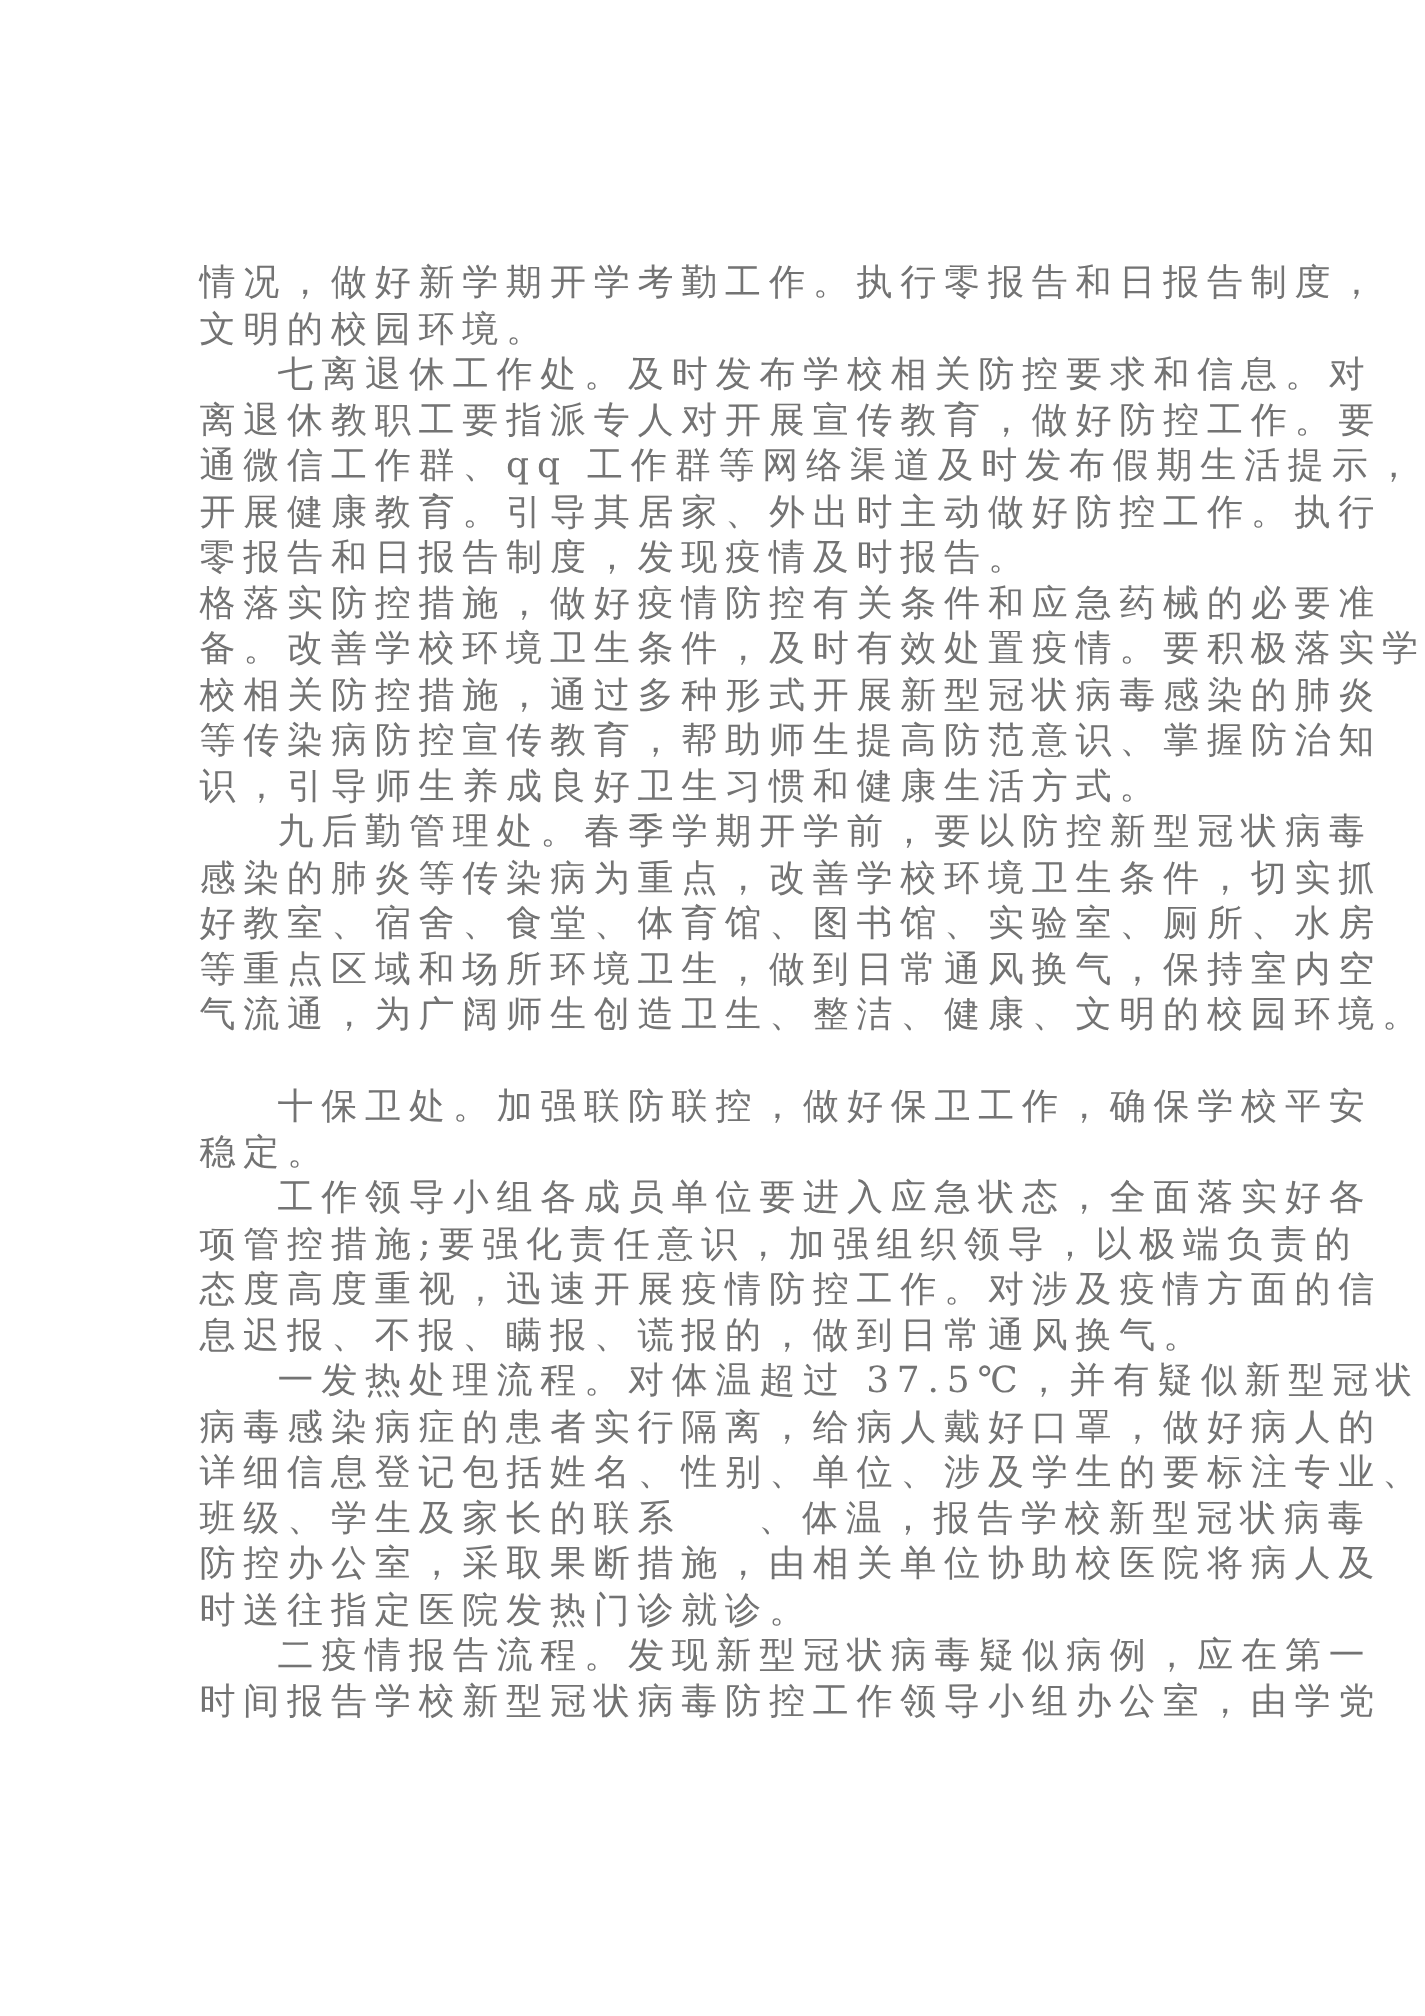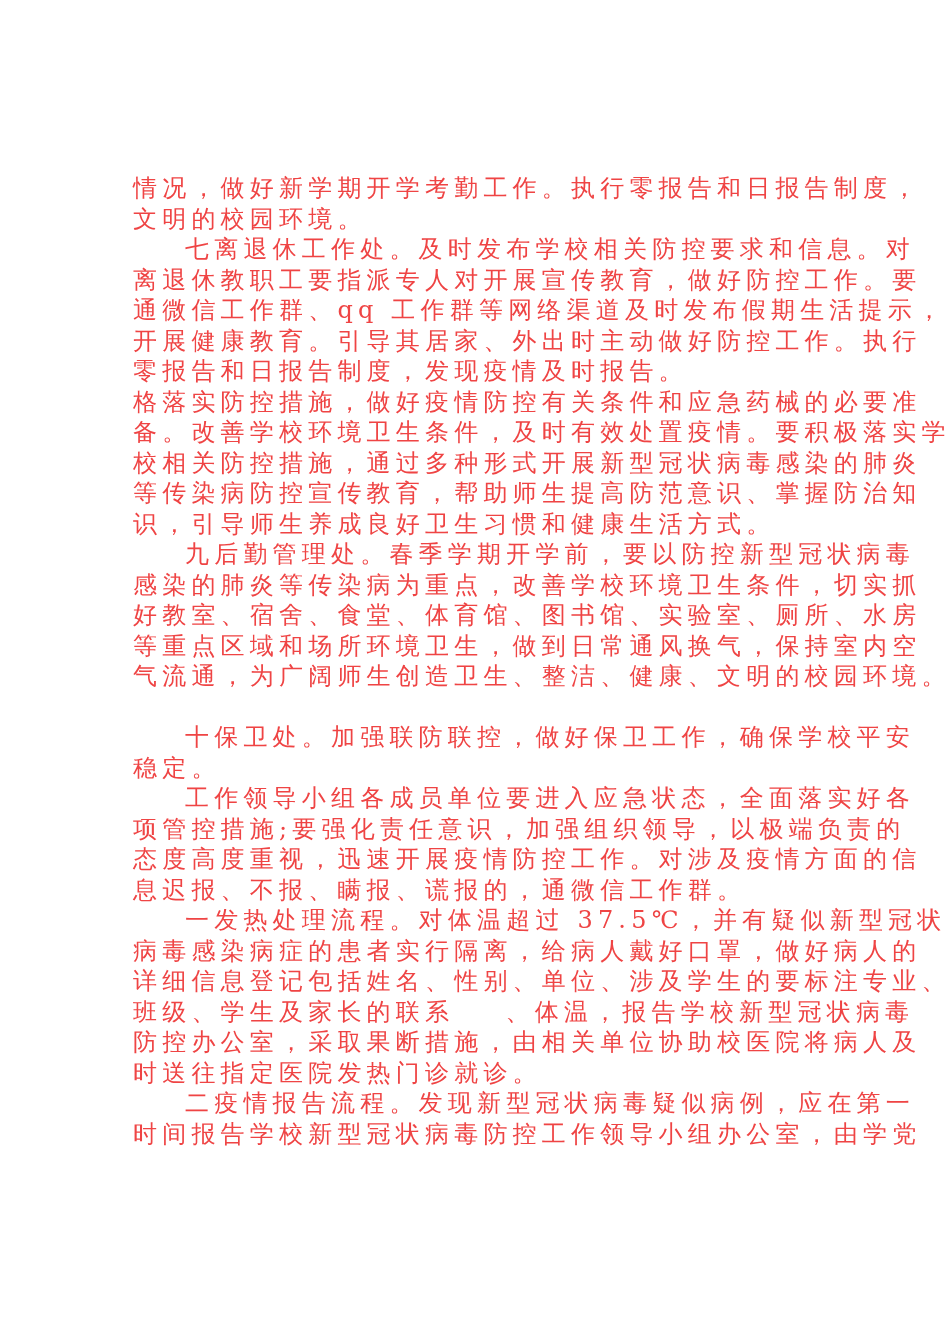--- a/index.html
+++ b/index.html
@@ -22,21 +22,21 @@
       background: #ffffff;
     }
     .text-block {
       position: absolute;
       left: 133px;
       top: 173px;
       width: 720px;
       font-family: "DejaVu Serif", "Liberation Serif", serif;
       font-size: 24px;
       line-height: 30.5px;
-      color: #ef4444;
+      color: #737373;
       letter-spacing: 5.2px;
     }
     .line {
       display: block;
       white-space: pre;
       height: 30.5px;
     }
     .line.indent {
       padding-left: 52px;
     }
@@ -62,21 +62,21 @@
     <span class="line">感染的肺炎等传染病为重点，改善学校环境卫生条件，切实抓</span>
     <span class="line">好教室、宿舍、食堂、体育馆、图书馆、实验室、厕所、水房</span>
     <span class="line">等重点区域和场所环境卫生，做到日常通风换气，保持室内空</span>
     <span class="line">气流通，为广阔师生创造卫生、整洁、健康、文明的校园环境。</span>
     <span class="line">&nbsp;</span>
     <span class="line indent">十保卫处。加强联防联控，做好保卫工作，确保学校平安</span>
     <span class="line">稳定。</span>
     <span class="line indent">工作领导小组各成员单位要进入应急状态，全面落实好各</span>
     <span class="line">项管控措施;要强化责任意识，加强组织领导，以极端负责的</span>
     <span class="line">态度高度重视，迅速开展疫情防控工作。对涉及疫情方面的信</span>
-    <span class="line">息迟报、不报、瞒报、谎报的，通微信工作群。</span>
+    <span class="line">息迟报、不报、瞒报、谎报的，做到日常通风换气。</span>
     <span class="line indent">一发热处理流程。对体温超过 37.5℃，并有疑似新型冠状</span>
     <span class="line">病毒感染病症的患者实行隔离，给病人戴好口罩，做好病人的</span>
     <span class="line">详细信息登记包括姓名、性别、单位、涉及学生的要标注专业、</span>
     <span class="line">班级、学生及家长的联系    、体温，报告学校新型冠状病毒</span>
     <span class="line">防控办公室，采取果断措施，由相关单位协助校医院将病人及</span>
     <span class="line">时送往指定医院发热门诊就诊。</span>
     <span class="line indent">二疫情报告流程。发现新型冠状病毒疑似病例，应在第一</span>
     <span class="line">时间报告学校新型冠状病毒防控工作领导小组办公室，由学党</span>
   </div>
 </div>

